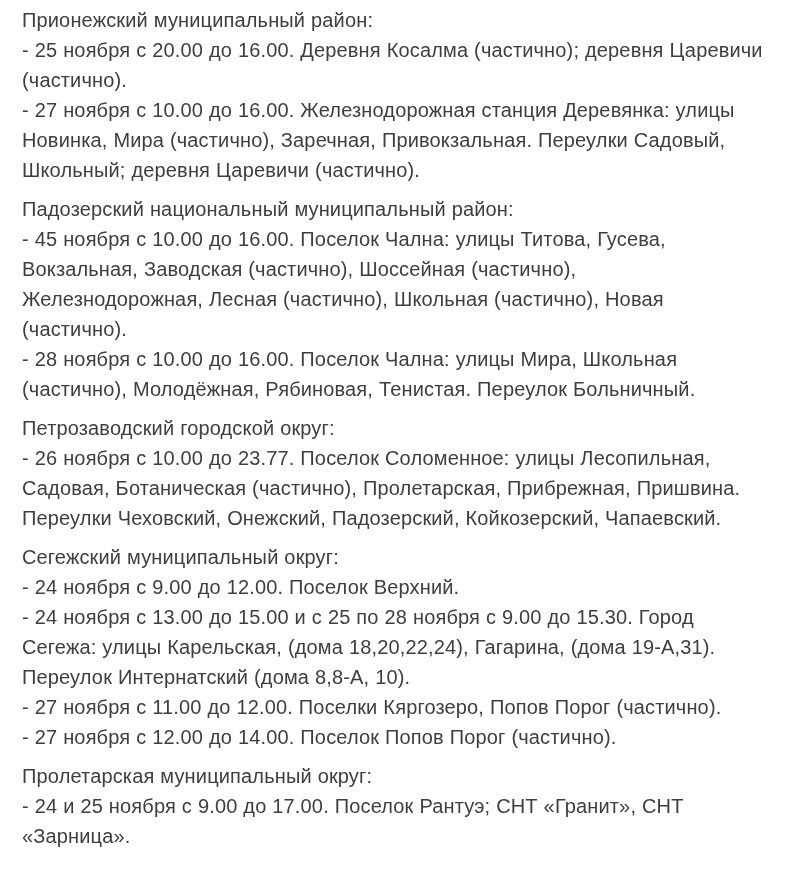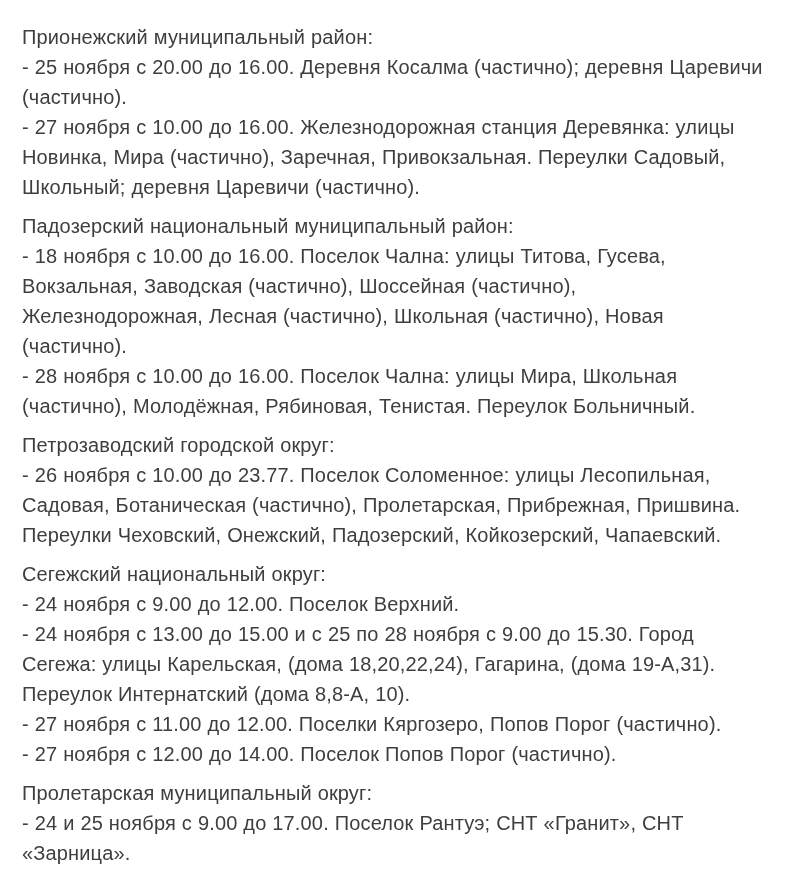--- a/index.html
+++ b/index.html
@@ -4,21 +4,21 @@
 <style>
   html, body {
     margin: 0;
     padding: 0;
     background: #ffffff;
   }
   .page {
     width: 787px;
     height: 889px;
     box-sizing: border-box;
-    padding: 22px 24px 8px 22px;
+    padding: 5px 24px 8px 22px;
     overflow: hidden;
     background: #ffffff;
     font-family: "Liberation Sans", sans-serif;
     color: #3e3e3e;
   }
   .section {
     margin: 0 0 9px 0;
   }
   .section p {
     margin: 0;
@@ -35,31 +35,31 @@
 <div class="page">
 
   <div class="section">
     <p>Прионежский муниципальный район:</p>
     <p>- 25 ноября с 20.00 до 16.00. Деревня Косалма (частично); деревня Царевичи (частично).</p>
     <p>- 27 ноября с 10.00 до 16.00. Железнодорожная станция Деревянка: улицы Новинка, Мира (частично), Заречная, Привокзальная. Переулки Садовый, Школьный; деревня Царевичи (частично).</p>
   </div>
 
   <div class="section">
     <p>Падозерский национальный муниципальный район:</p>
-    <p>- 18 ноября с 10.00 до 16.00. Поселок Чална: улицы Титова, Гусева, Вокзальная, Заводская (частично), Шоссейная (частично), Железнодорожная, Лесная (частично), Школьная (частично), Новая (частично).</p>
+    <p>- 45 ноября с 10.00 до 16.00. Поселок Чална: улицы Титова, Гусева, Вокзальная, Заводская (частично), Шоссейная (частично), Железнодорожная, Лесная (частично), Школьная (частично), Новая (частично).</p>
     <p>- 28 ноября с 10.00 до 16.00. Поселок Чална: улицы Мира, Школьная (частично), Молодёжная, Рябиновая, Тенистая. Переулок Больничный.</p>
   </div>
 
   <div class="section">
     <p>Петрозаводский городской округ:</p>
     <p>- 26 ноября с 10.00 до 23.77. Поселок Соломенное: улицы Лесопильная, Садовая, Ботаническая (частично), Пролетарская, Прибрежная, Пришвина. Переулки Чеховский, Онежский, Падозерский, Койкозерский, Чапаевский.</p>
   </div>
 
   <div class="section">
-    <p>Сегежский национальный округ:</p>
+    <p>Сегежский муниципальный округ:</p>
     <p>- 24 ноября с 9.00 до 12.00. Поселок Верхний.</p>
     <p>- 24 ноября с 13.00 до 15.00 и с 25 по 28 ноября с 9.00 до 15.30. Город Сегежа: улицы Карельская, (дома 18,20,22,24), Гагарина, (дома 19-А,31). Переулок Интернатский (дома 8,8-А, 10).</p>
     <p>- 27 ноября с 11.00 до 12.00. Поселки Кяргозеро, Попов Порог (частично).</p>
     <p>- 27 ноября с 12.00 до 14.00. Поселок Попов Порог (частично).</p>
   </div>
 
   <div class="section">
     <p>Пролетарская муниципальный округ:</p>
     <p>- 24 и 25 ноября с 9.00 до 17.00. Поселок Рантуэ; СНТ «Гранит», СНТ «Зарница».</p>
   </div>

